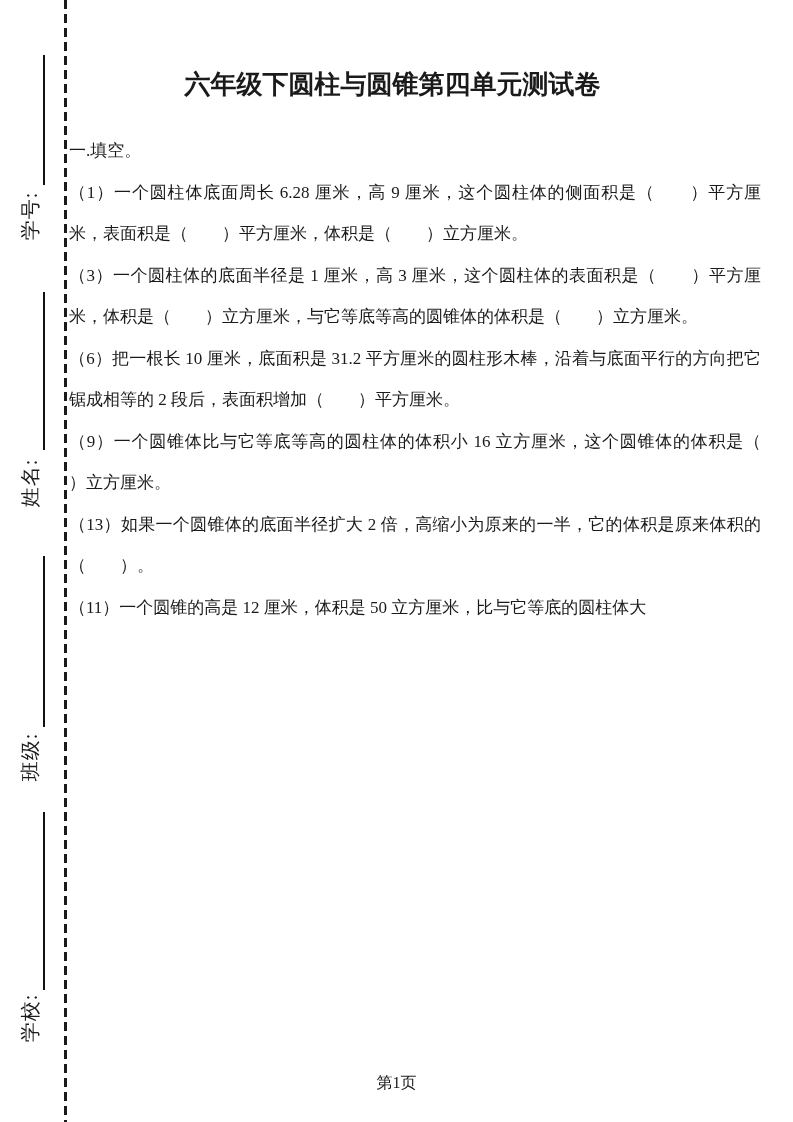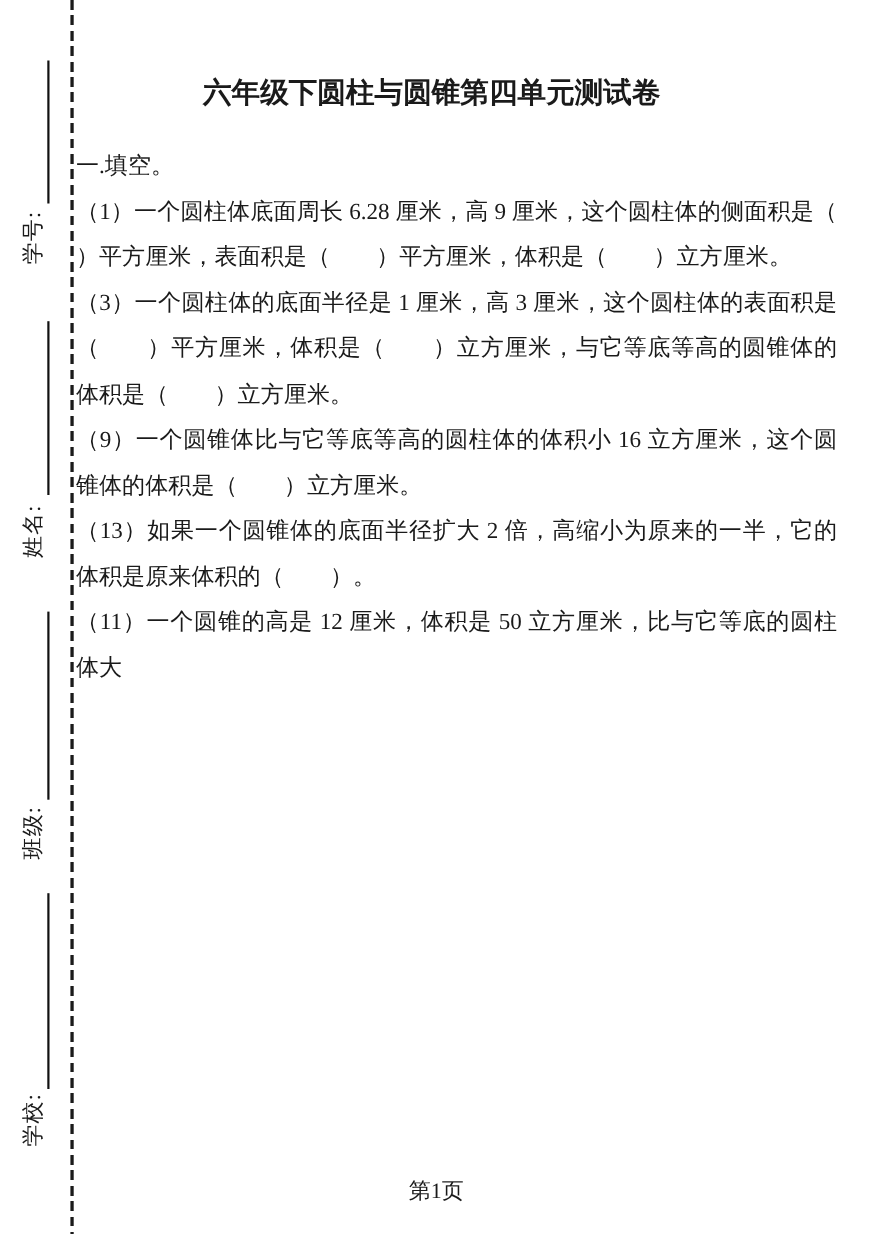--- a/index.html
+++ b/index.html
@@ -56,31 +56,31 @@
     text-align: center;
     font-family: "Liberation Sans", "DejaVu Sans", sans-serif;
     font-weight: 700;
     font-size: 26px;
     line-height: 48px;
     letter-spacing: 0px;
     white-space: nowrap;
   }
   .section-heading, .question {
     margin: 0;
-    font-size: 21px;
+    font-size: 17px;
     line-height: 41.5px;
     text-align: justify;
     word-break: break-all;
   }
   .footer {
     position: absolute;
     left: 0; top: 1072px;
     width: 100%;
     text-align: center;
-    font-size: 20px;
+    font-size: 16px;
     line-height: 22px;
   }
 </style>
 </head>
 <body>
 
 <div class="page">
 
   <div class="seal-dashed"></div>
 
@@ -94,20 +94,21 @@
   <div class="margin-label m3">班级:</div>
 
   <div class="fill-line f4"></div>
   <div class="margin-label m4">学校:</div>
 
   <div class="content">
     <h1 class="title">六年级下圆柱与圆锥第四单元测试卷</h1>
     <p class="section-heading">一.填空。</p>
     <p class="question">（1）一个圆柱体底面周长 6.28 厘米，高 9 厘米，这个圆柱体的侧面积是（　　）平方厘米，表面积是（　　）平方厘米，体积是（　　）立方厘米。</p>
     <p class="question">（3）一个圆柱体的底面半径是 1 厘米，高 3 厘米，这个圆柱体的表面积是（　　）平方厘米，体积是（　　）立方厘米，与它等底等高的圆锥体的体积是（　　）立方厘米。</p>
+    <p class="question">（6）把一根长 10 厘米，底面积是 31.2 平方厘米的圆柱形木棒，沿着与底面平行的方向把它锯成相等的 2 段后，表面积增加（　　）平方厘米。</p>
     <p class="question">（9）一个圆锥体比与它等底等高的圆柱体的体积小 16 立方厘米，这个圆锥体的体积是（　　）立方厘米。</p>
     <p class="question">（13）如果一个圆锥体的底面半径扩大 2 倍，高缩小为原来的一半，它的体积是原来体积的（　　）。</p>
     <p class="question">（11）一个圆锥的高是 12 厘米，体积是 50 立方厘米，比与它等底的圆柱体大</p>
   </div>
 
   <div class="footer">第1页</div>
 
 </div>
 
 </body></html>

